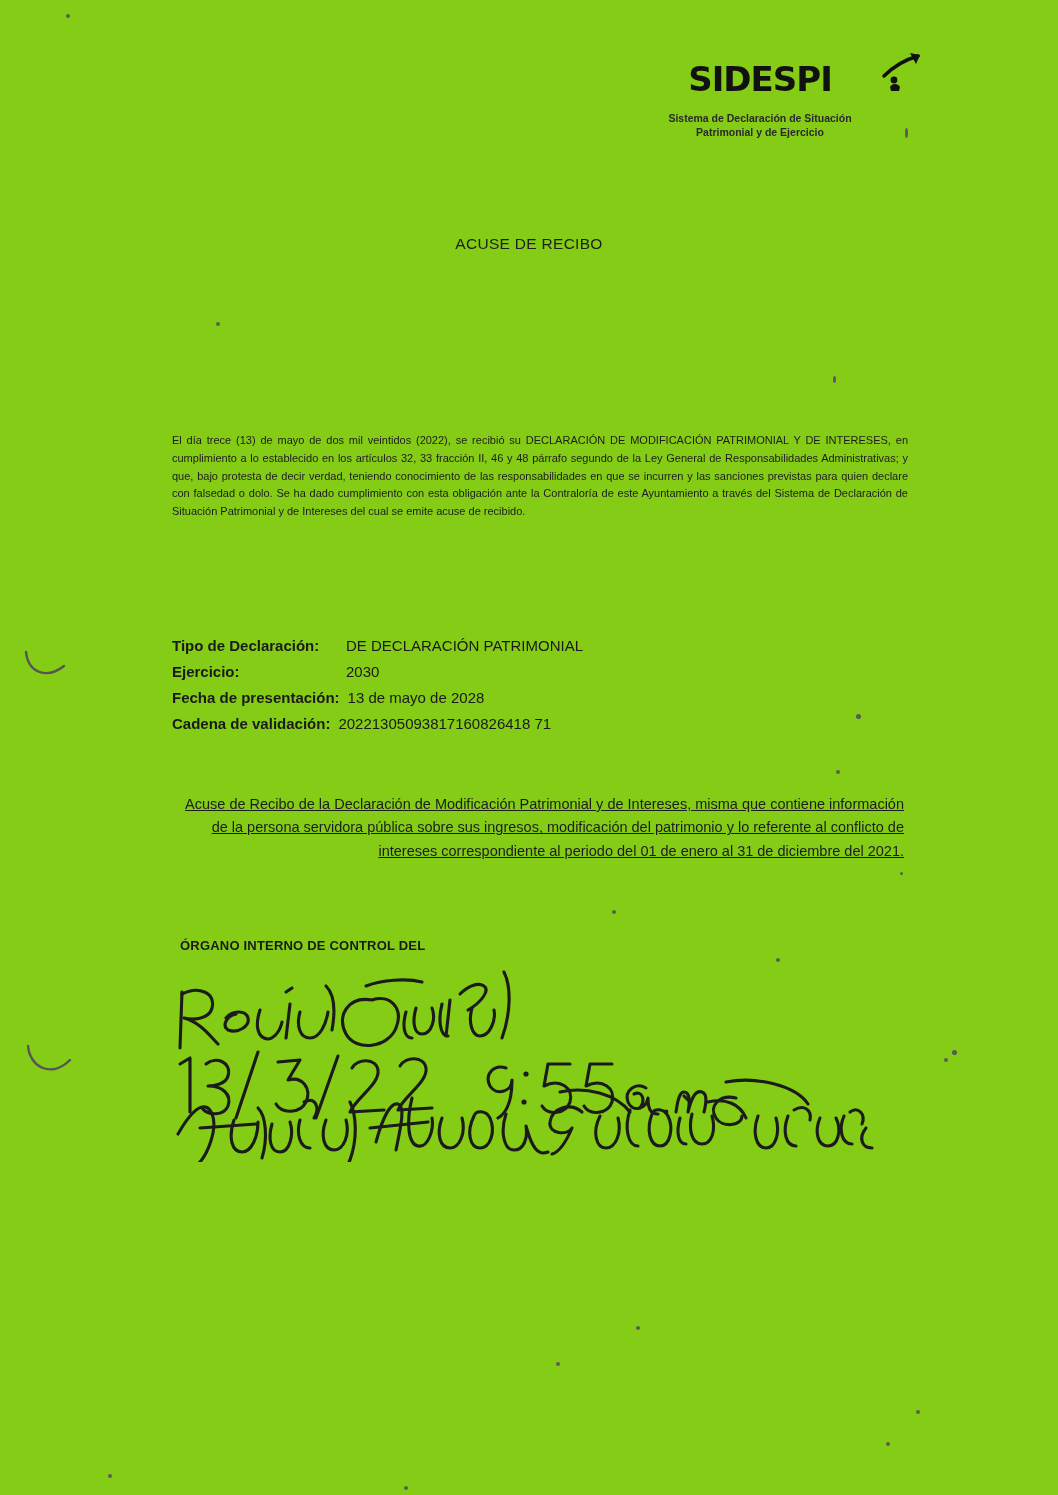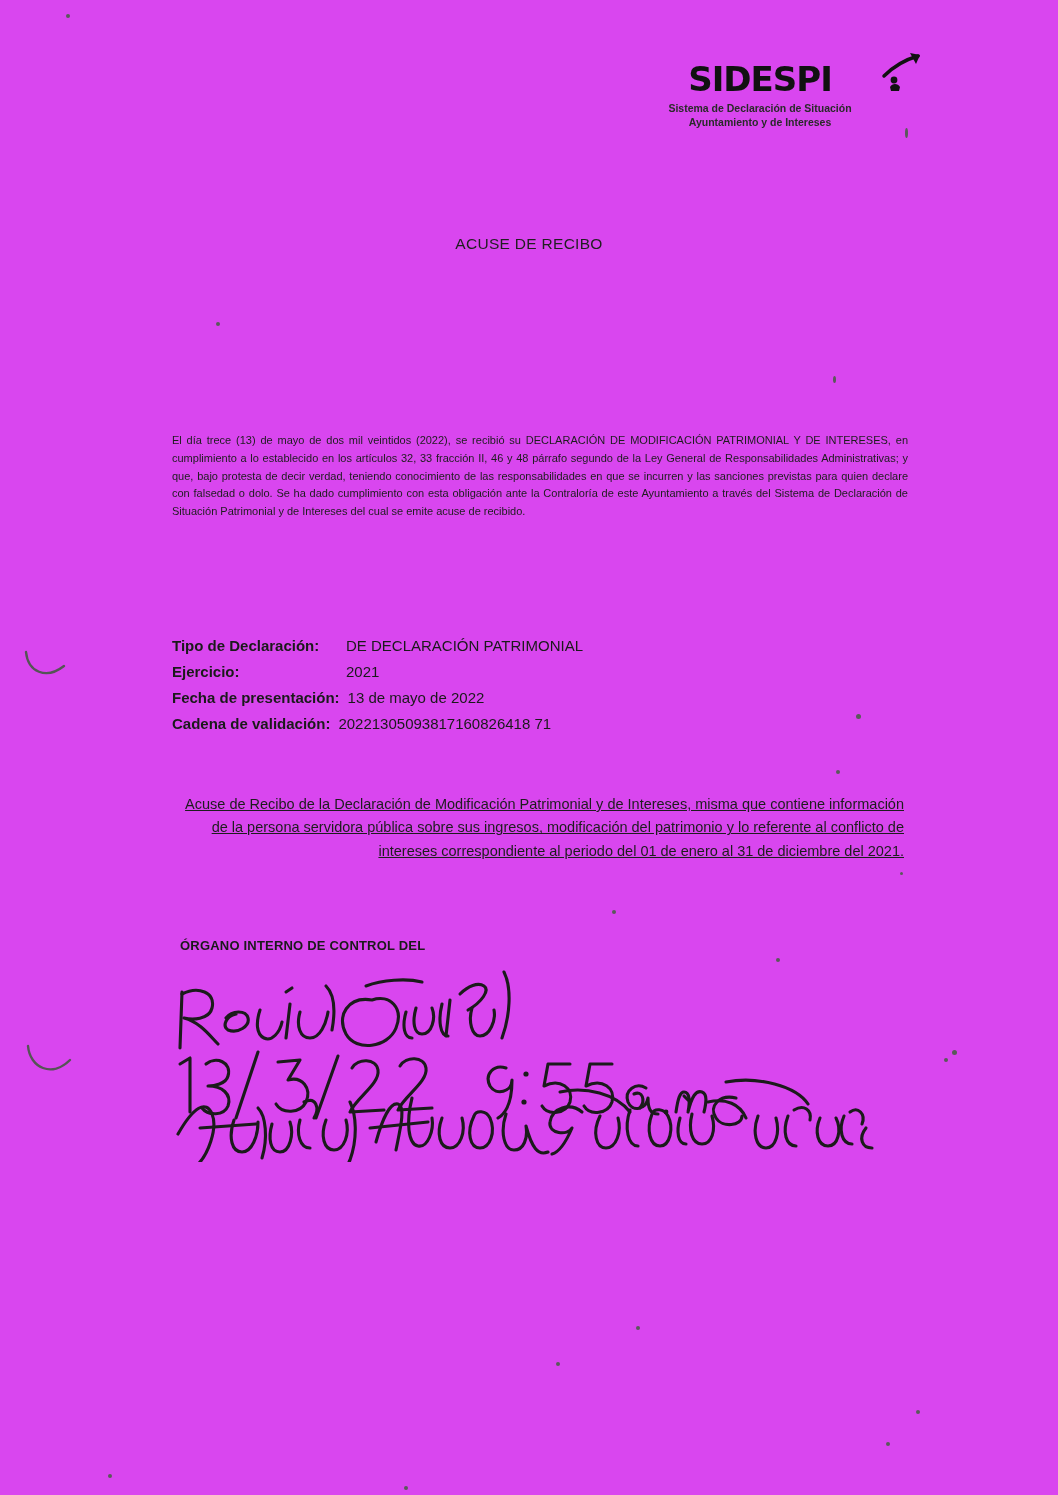--- a/index.html
+++ b/index.html
@@ -12,21 +12,21 @@
     height: 1495px;
     position: relative;
     font-family: "Liberation Sans", sans-serif;
     color: #1a1a1a;
     overflow: hidden;
   }
 
   .page {
     position: absolute;
     inset: 0;
-    background: #d946ef;
+    background: #84cc16;
   }
 
   
   .logo-block {
     position: absolute;
     top: 62px;
     left: 640px;
     width: 240px;
     text-align: center;
   }
@@ -41,21 +41,21 @@
     position: relative;
   }
   .logo-arrow {
     position: absolute;
     top: -12px;
     right: -44px;
     width: 44px;
     height: 44px;
   }
   .logo-sub {
-    margin-top: 5px;
+    margin-top: 15px;
     font-size: 10.5px;
     font-weight: bold;
     line-height: 1.35;
     color: #2a2a2a;
     font-family: "Liberation Sans", sans-serif;
   }
 
   
   .doc-title {
     position: absolute;
@@ -167,43 +167,43 @@
   <div class="logo-block">
     <div class="logo-word">SIDESPI</div>
     <svg class="logo-arrow" viewBox="0 0 44 44">
       <path d="M4 26 C14 16, 24 10, 38 6" stroke="#111" stroke-width="3.5" fill="none" stroke-linecap="round"></path>
       <path d="M30 3 L40 5 L36 14 Z" fill="#111"></path>
       <circle cx="14" cy="30" r="3.4" fill="#111"></circle>
       <path d="M10 37 C12 33, 18 33, 20 37 L19 41 L11 41 Z" fill="#111"></path>
     </svg>
     <div class="logo-sub">
       <div>Sistema de Declaración de Situación</div>
-      <div>Ayuntamiento y de Intereses</div>
+      <div>Patrimonial y de Ejercicio</div>
     </div>
   </div>
 
   <div class="doc-title">
     <div>ACUSE DE RECIBO</div>
   </div>
 
 
   <div class="body-par">El día trece (13) de mayo de dos mil veintidos (2022), se recibió su DECLARACIÓN DE MODIFICACIÓN PATRIMONIAL Y DE INTERESES, en cumplimiento a lo establecido en los artículos 32, 33 fracción II, 46 y 48 párrafo segundo de la Ley General de Responsabilidades Administrativas; y que, bajo protesta de decir verdad, teniendo conocimiento de las responsabilidades en que se incurren y las sanciones previstas para quien declare con falsedad o dolo. Se ha dado cumplimiento con esta obligación ante la Contraloría de este Ayuntamiento a través del Sistema de Declaración de Situación Patrimonial y de Intereses del cual se emite acuse de recibido.</div>
 
   <div class="details">
     <div class="detail-row aligned">
       <span class="detail-label">Tipo de Declaración:</span>
       <span class="detail-value">DE DECLARACIÓN PATRIMONIAL</span>
     </div>
     <div class="detail-row aligned">
       <span class="detail-label">Ejercicio:</span>
-      <span class="detail-value">2021</span>
+      <span class="detail-value">2030</span>
     </div>
     <div class="detail-row">
       <span class="detail-label">Fecha de presentación:</span>
-      <span class="detail-value">13 de mayo de 2022</span>
+      <span class="detail-value">13 de mayo de 2028</span>
     </div>
     <div class="detail-row">
       <span class="detail-label">Cadena de validación:</span>
       <span class="detail-value">20221305093817160826418 71</span>
     </div>
   </div>
 
   <div class="note">Acuse de Recibo de la Declaración de Modificación Patrimonial y de Intereses, misma que contiene información de la persona servidora pública sobre sus ingresos, modificación del patrimonio y lo referente al conflicto de intereses correspondiente al periodo del 01 de enero al 31 de diciembre del 2021.</div>
 
   <div class="org-line">ÓRGANO INTERNO DE CONTROL DEL</div>

